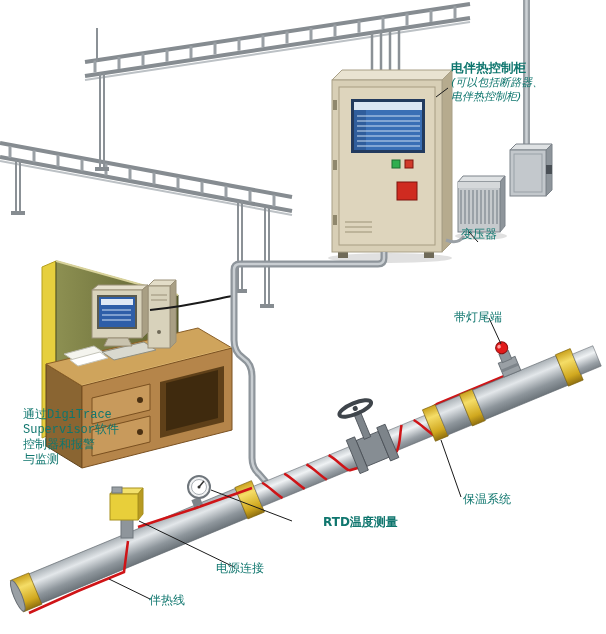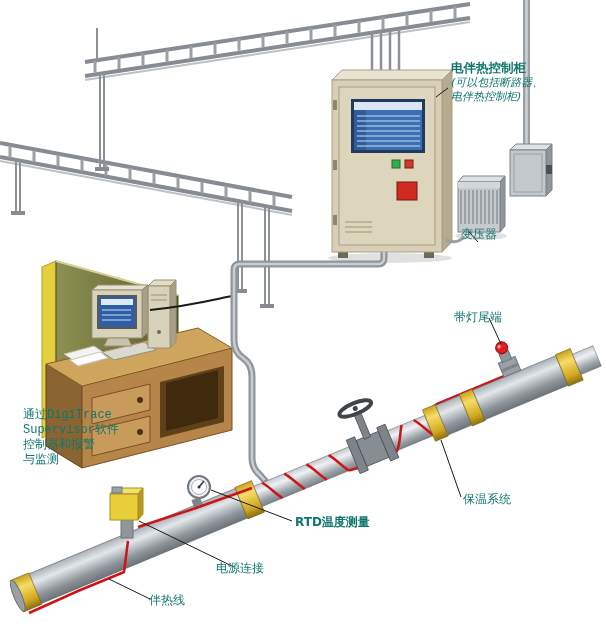--- a/index.html
+++ b/index.html
@@ -2,21 +2,21 @@
 <html><head>
 <meta charset="utf-8">
 <style>
   html,body{margin:0;padding:0;background:#fff;}
   #stage{position:relative;width:606px;height:634px;background:#ffffff;overflow:hidden;
          font-family:"DejaVu Sans",sans-serif;}
   #scene{position:absolute;left:0;top:0;}
   .lbl{position:absolute;font:12px/1.3 "DejaVu Sans",sans-serif;color:#0f766e;white-space:nowrap;}
   .lbl .b{font-weight:bold;font-size:12.5px;}
   .lbl .i{font-style:italic;font-size:11px;line-height:14px;}
-  .lbl.semib{font-weight:600;}
+  .lbl.semib{font-weight:600;margin-left:28px;}
   .multi div{line-height:15px;font-family:Liberation Mono, monospace;}
 </style>
 </head>
 <body>
 
 <div id="stage">
 
 <svg id="scene" width="606" height="634" viewBox="0 0 606 634">
   <defs>
     <linearGradient id="pipeIns" x1="0" y1="-16" x2="0" y2="16" gradientUnits="userSpaceOnUse">

